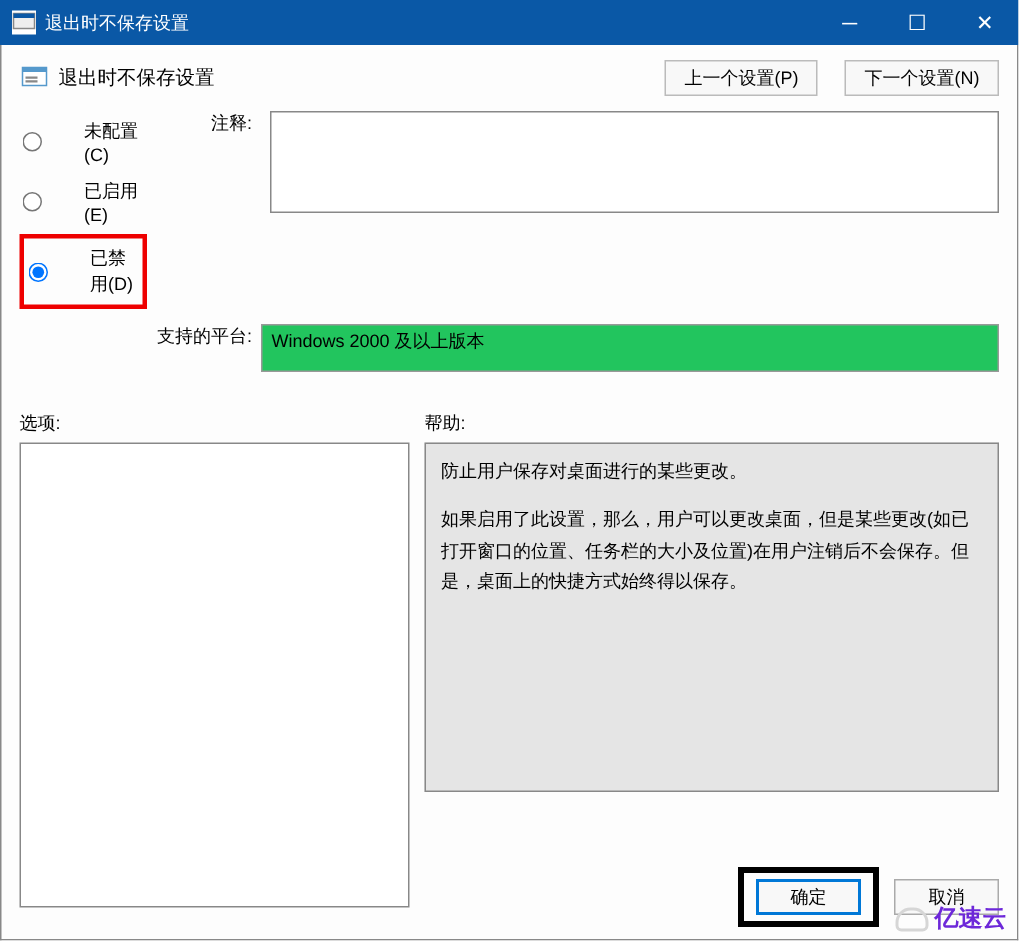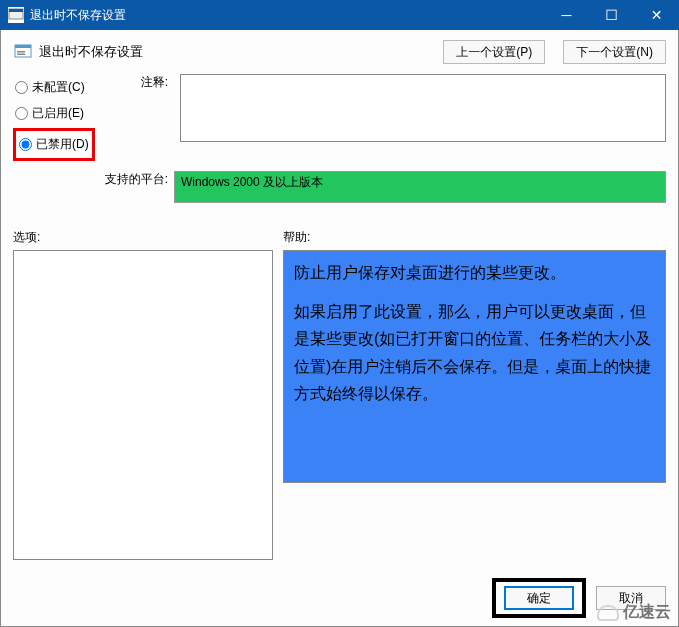--- a/index.html
+++ b/index.html
@@ -67,20 +67,21 @@
       gap: 6px;
       margin-bottom: 10px;
     }
     .radio-col { width: 85px; padding-top: 2px; }
     .radio-row {
       display: flex; align-items: center;
       padding: 3px 2px;
       font-size: 12px;
       cursor: pointer;
       margin-bottom: 3px;
+      gap: 24px;
     }
     .radio-row input { margin-right: 4px; }
     .radio-highlight {
       border: 3px solid #e00;
       padding: 2px 1px;
       display: inline-flex;
       align-items: center;
     }
     .label-col { width: 70px; text-align: right; padding-right: 6px; }
     .comment-box {
@@ -122,24 +123,24 @@
     }
     .options-panel {
       width: 260px;
       height: 310px;
       background: #fff;
       border: 1px solid #888;
     }
     .help-panel {
       flex: 1;
       height: 233px;
-      background: #3b82f6;
+      background: #e5e5e5;
       border: 1px solid #888;
       padding: 8px 10px;
-      font-size: 16px;
+      font-size: 12px;
       line-height: 1.7;
       overflow-y: auto;
     }
     .help-panel p { margin-bottom: 12px; }
     .footer {
       position: absolute;
       bottom: 8px;
       right: 12px;
       display: flex;
       gap: 10px;
@@ -159,21 +160,21 @@
     .ok-highlight {
       border: 4px solid #000000;
       padding: 4px 8px;
       display: inline-block;
     }
     .watermark {
       position: absolute;
       bottom: 4px;
       right: 8px;
       font-size: 16px;
-      color: #737373;
+      color: #6d28d9;
       font-weight: bold;
       pointer-events: none;
       display: flex;
       align-items: center;
       gap: 4px;
     }
     .wm-icon {
       width: 22px; height: 16px;
       border: 2px solid #d6d6d6;
       border-radius: 10px 10px 4px 4px;

